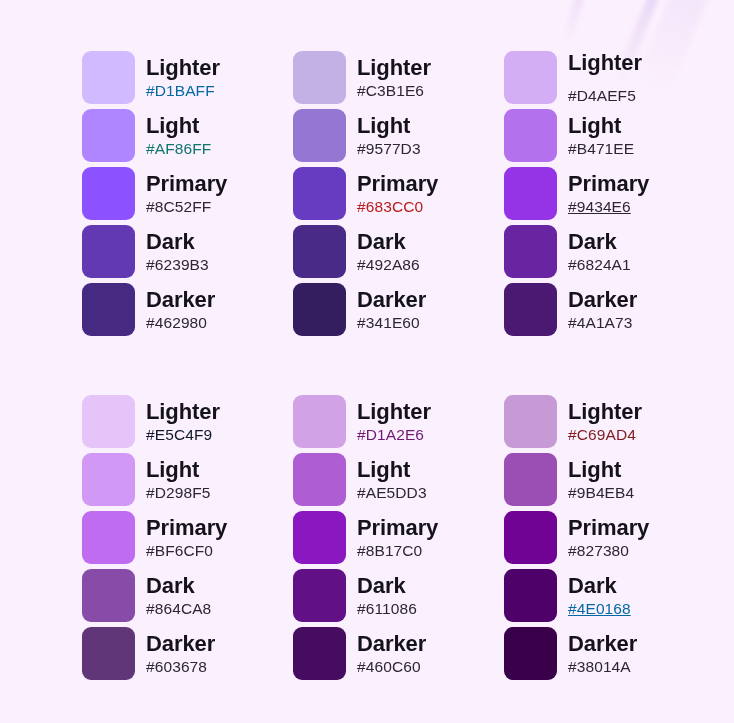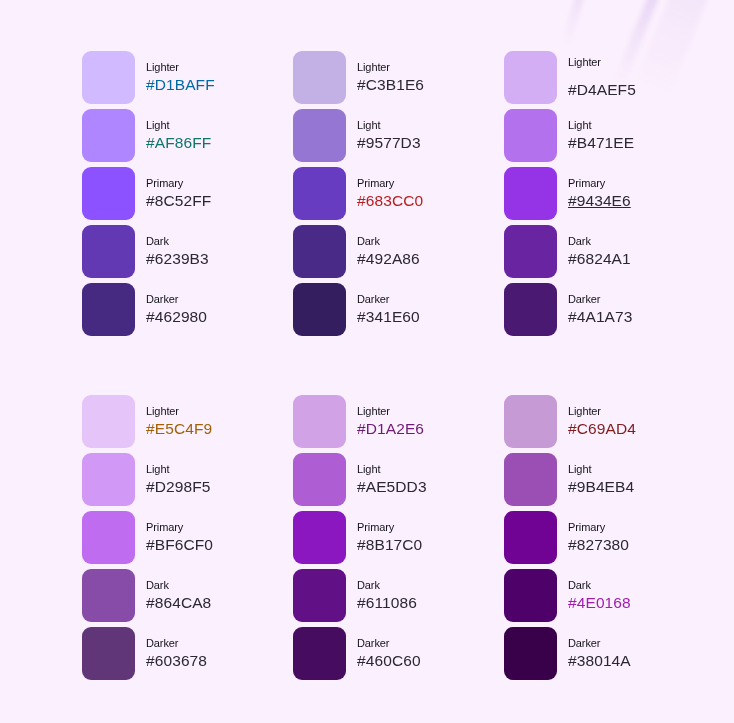--- a/index.html
+++ b/index.html
@@ -87,22 +87,22 @@
   }
 
   .swatch-text {
     display: flex;
     flex-direction: column;
     justify-content: center;
     line-height: 1.15;
   }
 
   .swatch-label {
-    font-size: 11px;
-    font-weight: normal;
+    font-size: 22px;
+    font-weight: bold;
     color: #14131a;
     letter-spacing: -0.1px;
   }
 
   .swatch-hex {
     font-size: 15.5px;
     font-weight: normal;
     color: #2b2833;
     letter-spacing: 0.1px;
     margin-top: 2px;
@@ -227,21 +227,21 @@
           <div class="swatch-label" style="color: rgb(20, 19, 26);">Darker</div>
           <div class="swatch-hex" style="color: rgb(43, 40, 51);">#4A1A73</div>
         </div>
       </div>
     </div>
     <div class="palette-group">
       <div class="swatch-row">
         <div class="swatch-chip" style="background-color: rgb(229, 196, 249);"></div>
         <div class="swatch-text">
           <div class="swatch-label" style="color: rgb(20, 19, 26);">Lighter</div>
-          <div class="swatch-hex" style="color: #a16207;">#E5C4F9</div>
+          <div class="swatch-hex" style="color: #0f172a;">#E5C4F9</div>
         </div>
       </div>
       <div class="swatch-row">
         <div class="swatch-chip" style="background-color: rgb(210, 152, 245);"></div>
         <div class="swatch-text">
           <div class="swatch-label" style="color: rgb(20, 19, 26);">Light</div>
           <div class="swatch-hex" style="color: rgb(43, 40, 51);">#D298F5</div>
         </div>
       </div>
       <div class="swatch-row">
@@ -322,21 +322,21 @@
         <div class="swatch-chip" style="background-color: rgb(112, 2, 148);"></div>
         <div class="swatch-text">
           <div class="swatch-label" style="color: rgb(20, 19, 26);">Primary</div>
           <div class="swatch-hex" style="color: rgb(43, 40, 51);">#827380</div>
         </div>
       </div>
       <div class="swatch-row">
         <div class="swatch-chip" style="background-color: rgb(78, 1, 104);"></div>
         <div class="swatch-text">
           <div class="swatch-label" style="color: rgb(20, 19, 26);">Dark</div>
-          <div class="swatch-hex" style="color: #a21caf;">#4E0168</div>
+          <div class="swatch-hex" style="color: #0369a1; text-decoration: underline;">#4E0168</div>
         </div>
       </div>
       <div class="swatch-row">
         <div class="swatch-chip" style="background-color: rgb(56, 1, 74);"></div>
         <div class="swatch-text">
           <div class="swatch-label" style="color: rgb(20, 19, 26);">Darker</div>
           <div class="swatch-hex" style="color: rgb(43, 40, 51);">#38014A</div>
         </div>
       </div>
     </div>

